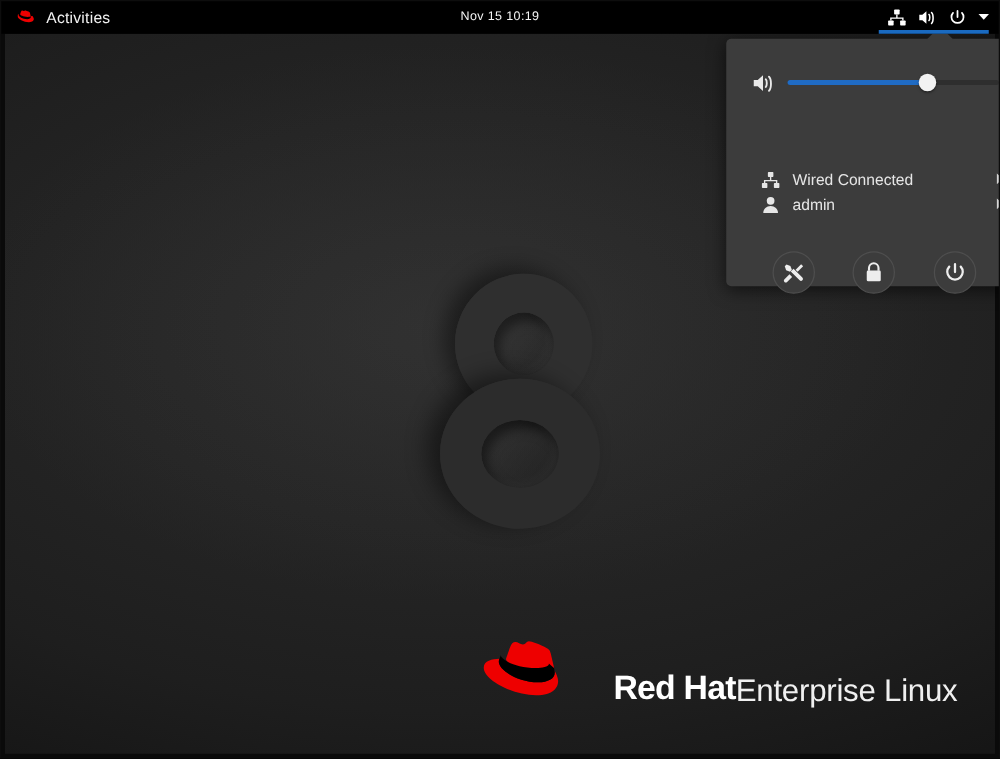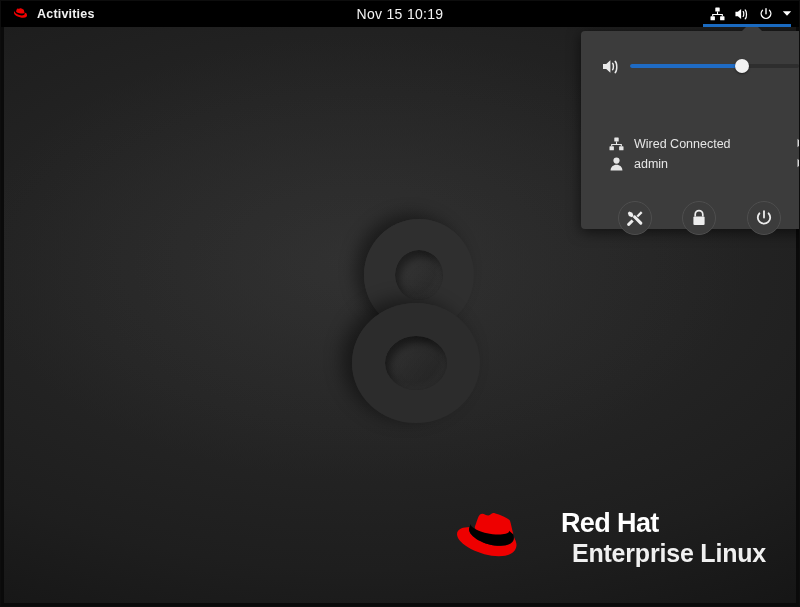--- a/index.html
+++ b/index.html
@@ -73,29 +73,29 @@
     display:flex; align-items:center;
     color:#ffffff;
     font-size:12.5px;
     z-index:30;
   }
   #activities {
     display:flex; align-items:center; gap:7px;
     padding:0 10px 0 14px; height:27px;
     cursor:pointer;
   }
-  #activities .label { font-weight:bold; letter-spacing:0.2px; font-size:12.5px; color:#f2f2f2; }
+  #activities .label { font-weight:normal; letter-spacing:0.2px; font-size:12.5px; color:#f2f2f2; }
 
   #clock-area {
     position:absolute; left:0; right:0; top:0;
     height:27px;
     display:flex; align-items:center; justify-content:center;
     pointer-events:none;
   }
-  #clock { font-size:14px; color:#f4f4f4; letter-spacing:0.3px; pointer-events:auto; cursor:pointer; }
+  #clock { font-size:10px; color:#f4f4f4; letter-spacing:0.3px; pointer-events:auto; cursor:pointer; }
 
   #status-area {
     position:absolute; right:0; top:0;
     height:27px;
     display:flex; align-items:center; gap:9px;
     padding:0 8px 0 10px;
     cursor:pointer;
   }
   #status-underline {
     position:absolute;
@@ -184,28 +184,28 @@
     display:flex; align-items:center; justify-content:center;
     cursor:pointer;
   }
 
   
   #rh-logo {
     position:absolute;
     right:30px; bottom:37px;
     display:flex; align-items:flex-end; gap:13px;
   }
-  #rh-logo .logo-text { display:flex; flex-direction:column; line-height:1; }
+  #rh-logo .logo-text { display:flex; flex-direction:row; line-height:1; }
   #rh-logo .line1 {
     font-size:27px; font-weight:bold; color:#ffffff;
     letter-spacing:-0.6px;
   }
   #rh-logo .line2 {
-    font-size:25px; font-weight:bold; color:#f0f0f0;
-    letter-spacing:-0.2px; margin-top:4px;margin-left:11px;
+    font-size:25px; font-weight:normal; color:#f0f0f0;
+    letter-spacing:-0.2px; margin-top:4px;
   }
 
   #window-border {
     position:absolute; left:0; top:0; width:800px; height:607px;
     border:1px solid #0d0d0d;
     pointer-events:none; z-index:40;
   }
 </style>
 </head>
 <body>

